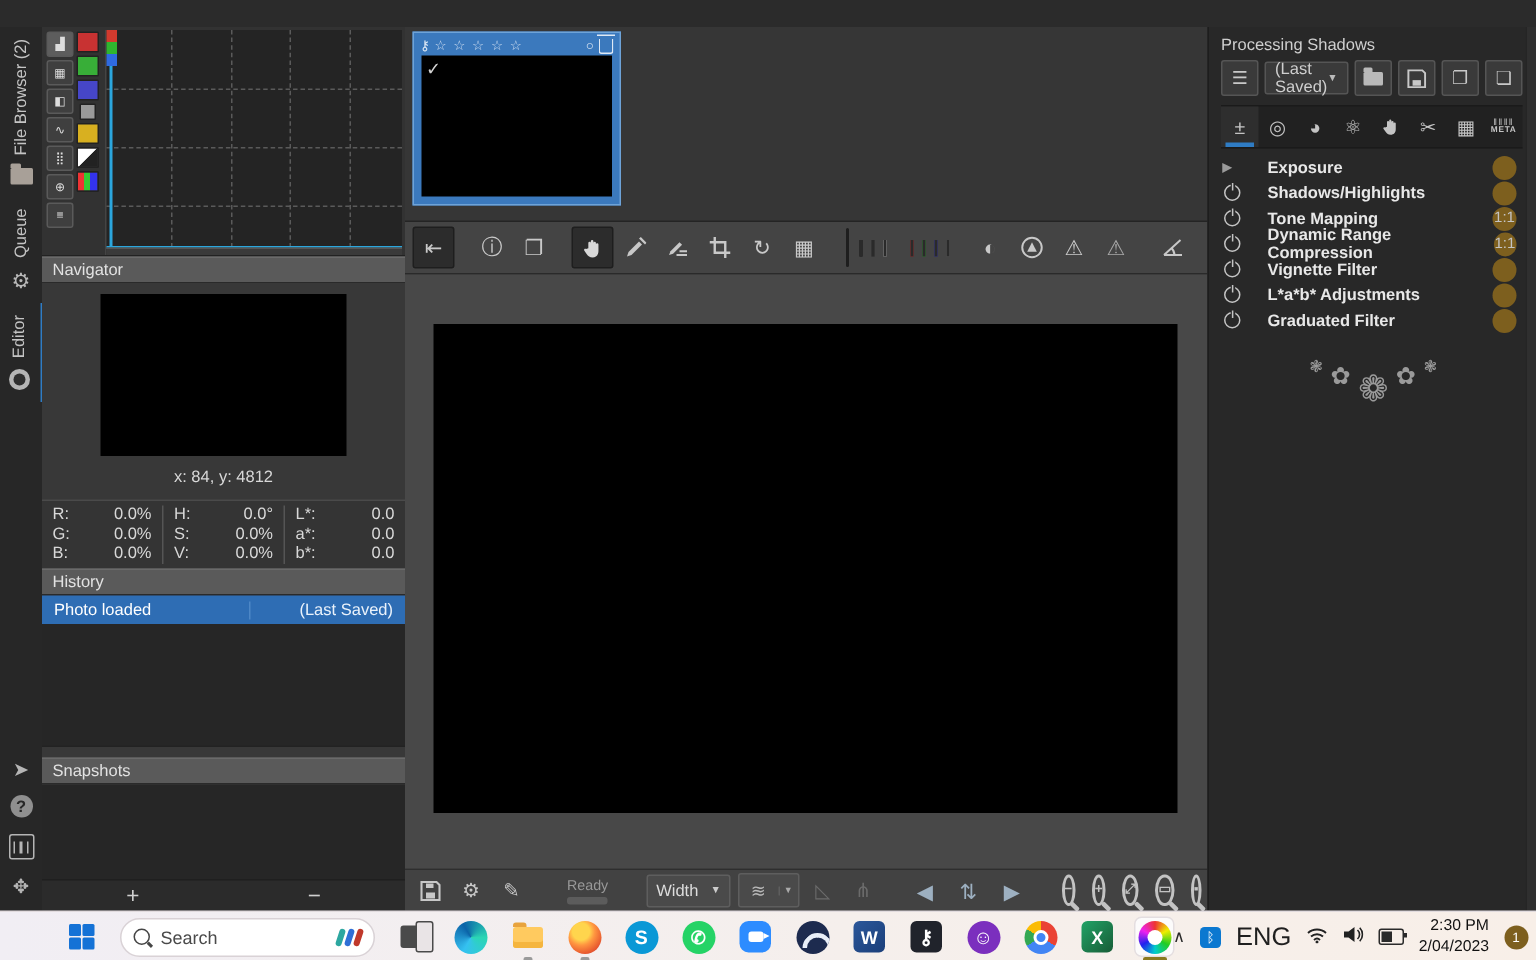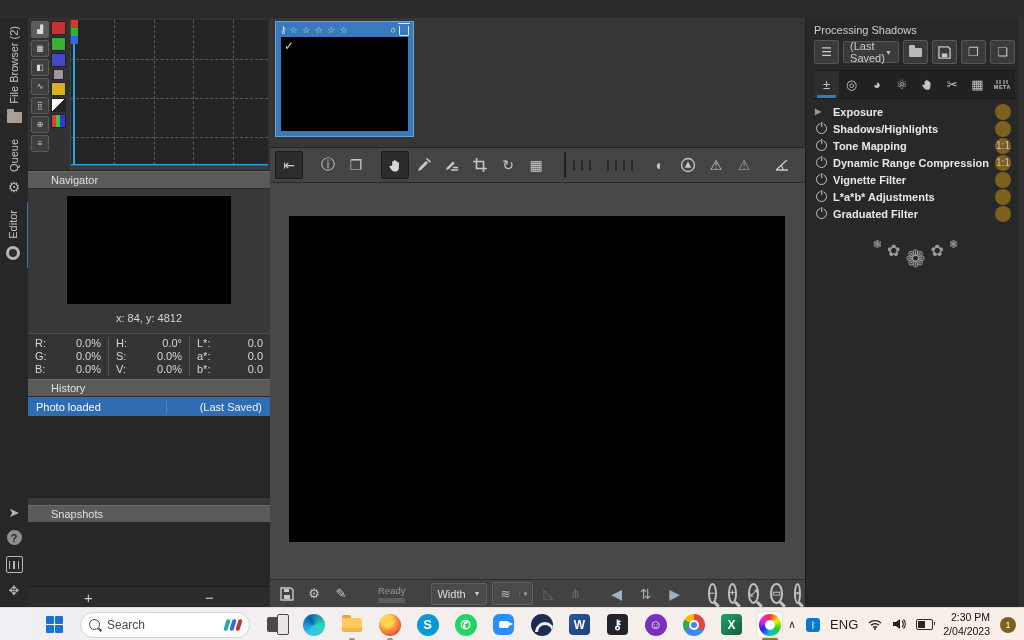--- a/index.html
+++ b/index.html
@@ -41,21 +41,21 @@
   .csq{width:13px;height:12px;border:1px solid #222;border-radius:1px;margin:0 auto;}
   .histo-plot{flex:1;margin-left:3px;position:relative;background:#242424;border-left:1px solid #444;}
   .gv{position:absolute;top:0;bottom:0;border-left:1px dashed #5a5a5a;}
   .gh{position:absolute;left:0;right:0;border-top:1px dashed #5a5a5a;}
   .cyan-v{position:absolute;left:2px;top:0;bottom:0;width:2px;background:#2ba6dd;}
   .cyan-h{position:absolute;left:0;right:0;bottom:4px;height:2px;background:#2ba6dd;}
   .clipstack{position:absolute;left:0;top:0;width:7px;}
   .clipstack i{display:block;width:7px;height:8px;}
   .hscale{position:absolute;left:0;right:0;bottom:0;height:4px;background:#3a3a3a;border-top:1px solid #555;}
   .pane-header{height:16px;background:#5a5a5a;color:#e2e2e2;font-size:11px;display:flex;align-items:center;
-               padding:0 23px;border-top:1px solid #6a6a6a;border-bottom:1px solid #2a2a2a;}
+               padding:0 7px;border-top:1px solid #6a6a6a;border-bottom:1px solid #2a2a2a;}
   .nav-content{background:#383838;padding-top:7px;}
   .nav-preview{width:164px;height:108px;background:#000;margin:0 auto;}
   .nav-line{text-align:center;font-size:11px;color:#d8d8d8;margin-top:8px;}
   .nav-table{display:flex;background:#343434;margin-top:9px;border-top:1px solid #4a4a4a;padding:3px 0;}
   .nav-col{flex:1;padding:0 7px;}
   .nav-col + .nav-col{border-left:1px solid #555;}
   .nav-row{display:flex;justify-content:space-between;font-size:11px;color:#d8d8d8;line-height:13px;}
   .history-list{height:100px;background:#262626;border-bottom:1px solid #222;}
   .hist-row{height:19px;background:#2e6db4;display:flex;align-items:center;font-size:11px;color:#fff;}
   .hist-cell1{flex:1.4;padding:0 8px;border-right:1px solid #4d87c6;}
@@ -121,21 +121,21 @@
   .tooltab.active{background:#2e2e2e;}
   .tooltab.active::after{content:"";position:absolute;left:3px;right:3px;bottom:0;height:3px;background:#2f7cc4;}
   .meta-tab{display:flex;flex-direction:column;align-items:center;line-height:1;}
   .meta-bars{font-size:6px;letter-spacing:1px;}
   .meta-word{font-size:5.5px;font-weight:bold;letter-spacing:0.5px;}
   .toolrow{display:flex;align-items:center;height:17px;padding:0 14px 0 9px;color:#e8e8e8;font-size:11px;font-weight:bold;}
   .toolrow .exp{width:16px;color:#9a9a9a;font-size:8px;}
   .power{width:9px;height:9px;border:1px solid #c4c4c4;border-radius:50%;position:relative;margin:0 4px 0 1px;flex:none;}
   .power::before{content:"";position:absolute;left:50%;top:-3px;transform:translateX(-50%);width:3px;height:4px;background:#282828;}
   .power::after{content:"";position:absolute;left:50%;top:-2px;transform:translateX(-50%);width:1.5px;height:5px;background:#c4c4c4;}
-  .toolrow .lbl{margin-left:2px;}
+  .toolrow .lbl{margin-left:14px;}
   .toolrow .badge{margin-left:auto;font-size:10px;color:#c4c4c4;font-weight:normal;}
   .ornament{display:flex;justify-content:center;align-items:flex-start;gap:5px;color:#9a9a9a;margin-top:14px;}
   .orn1{font-size:11px;margin-top:2px;}
   .orn2{font-size:16px;margin-top:5px;}
   .orn3{font-size:24px;margin-top:9px;}
   
   .taskbar{position:absolute;left:0;top:607px;width:1024px;height:33px;
            background:linear-gradient(90deg,#f1eef4 0%,#f5efec 55%,#f8efe8 100%);
            border-top:1px solid #e2dcdf;display:flex;align-items:center;}
   .tb-left{display:flex;align-items:center;gap:13px;margin-left:42px;}
@@ -165,21 +165,21 @@
   .darkapp-ic{background:#1d2b4f;position:relative;overflow:hidden;}
   .darkapp-ic::after{content:"";position:absolute;left:4px;top:8px;width:14px;height:14px;border-radius:50%;border:3px solid #e8eef8;border-bottom-color:transparent;border-right-color:transparent;transform:rotate(45deg);}
   .chrome-ic{width:22px;height:22px;border-radius:50%;background:conic-gradient(#ea4335 0 120deg,#4285f4 120deg 240deg,#34a853 240deg 300deg,#fbbc05 300deg 360deg);position:relative;}
   .chrome-ic::after{content:"";position:absolute;inset:6px;border-radius:50%;background:#4285f4;border:2px solid #fff;}
   .rt-ic{width:22px;height:22px;border-radius:50%;background:conic-gradient(#e33,#ee0,#2c2,#0cc,#22e,#e2e,#e33);position:relative;}
   .rt-ic::after{content:"";position:absolute;inset:6px;background:#fff;border-radius:50%;}
   .rt-wrap{background:#fcfbfb;border-radius:4px;box-shadow:0 0 0 1px #e4dee0;}
   .tray{margin-left:auto;display:flex;align-items:center;gap:10px;margin-right:8px;color:#1f1f1f;}
   .tray .t-ic{font-size:11px;color:#2a2a2a;}
   .bt-ic{width:14px;height:14px;border-radius:3px;background:#0b78d0;color:#fff;font-size:9px;display:flex;align-items:center;justify-content:center;}
-  .lang{font-size:13px;color:#1f1f1f;}
+  .lang{font-size:17px;color:#1f1f1f;}
   .battery-ic{width:15px;height:9px;border:1.2px solid #2a2a2a;border-radius:2px;position:relative;}
   .battery-ic::after{content:"";position:absolute;right:-3px;top:2px;width:1.5px;height:3px;background:#2a2a2a;}
   .battery-ic::before{content:"";position:absolute;left:1px;top:1px;bottom:1px;width:7px;background:#2a2a2a;}
   .clock{font-size:10.5px;line-height:1.25;text-align:right;color:#111;}
   .badge{width:16px;height:16px;border-radius:50%;background:#7d5f1e;color:#fff;font-size:9px;display:flex;align-items:center;justify-content:center;}
 </style>
 </head>
 <body>
 
 <div id="app">

